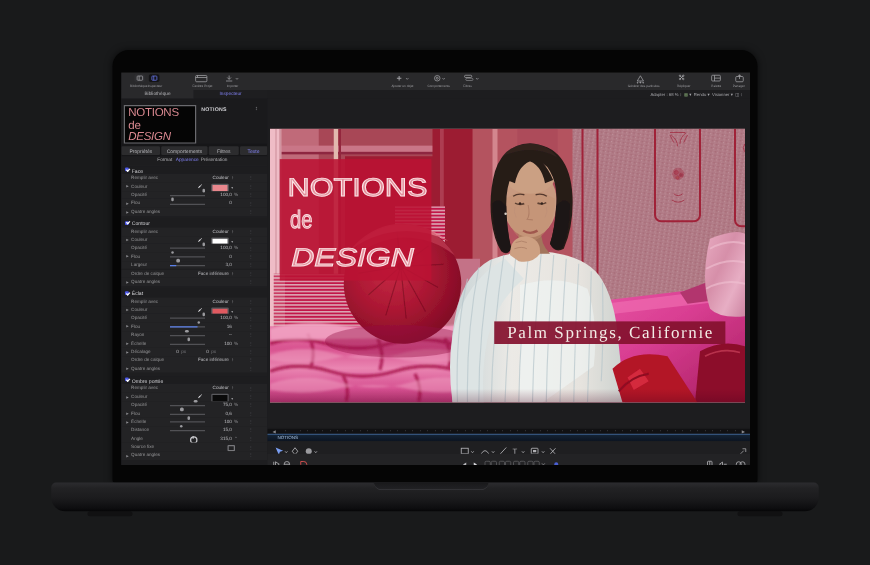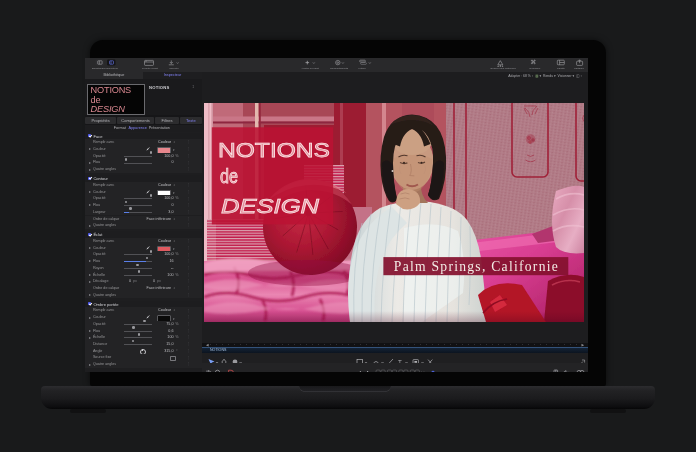--- a/index.html
+++ b/index.html
@@ -1,20 +1,20 @@
 <!DOCTYPE html>
 <html><head>
 <meta charset="utf-8">
 <style>
   html,body{margin:0;padding:0;background:#191a1b;}
   #stage{position:relative;width:696px;height:452px;background:#191a1b;overflow:hidden;font-family:"Liberation Sans",sans-serif;}
   .abs{position:absolute;}
   
   #lid{position:absolute;left:90px;top:40px;width:516px;height:346px;background:#050505;border-radius:13px 13px 2px 2px;box-shadow:0 0 6px rgba(0,0,0,.6);}
-  #screen{position:absolute;left:85px;top:58px;width:503px;height:314px;background:#1d1d1f;overflow:hidden;}
+  #screen{position:absolute;left:97px;top:58px;width:503px;height:314px;background:#1d1d1f;overflow:hidden;}
   #base{position:absolute;left:41px;top:386px;width:614px;height:23px;border-radius:4px 4px 11px 11px;background:linear-gradient(180deg,#2c2c2f 0%,#222224 20%,#1b1b1d 55%,#0e0e10 88%,#060607 100%);}
   #base:before{content:"";position:absolute;left:258px;top:0;width:92px;height:5.5px;border-radius:0 0 8px 8px;background:linear-gradient(180deg,#19191b,#222225);box-shadow:inset 0 -0.7px 0 rgba(88,88,94,.42);}
   .foot{position:absolute;top:408.5px;width:36px;height:4.5px;border-radius:2px;background:#111112;}
   
   #toolbar{position:absolute;left:0;top:0;width:503px;height:13.5px;background:#29292b;border-bottom:1px solid #141415;}
   
   #tabrow{position:absolute;left:0;top:13.5px;width:503px;height:7.5px;background:#1d1d1f;}
   
   #panel{position:absolute;left:0;top:21px;width:117px;height:293px;background:#1e1e20;overflow:hidden;}
   .irow{position:absolute;height:6.72px;background:#232325;color:#969698;font-size:3.7px;line-height:6.7px;}

